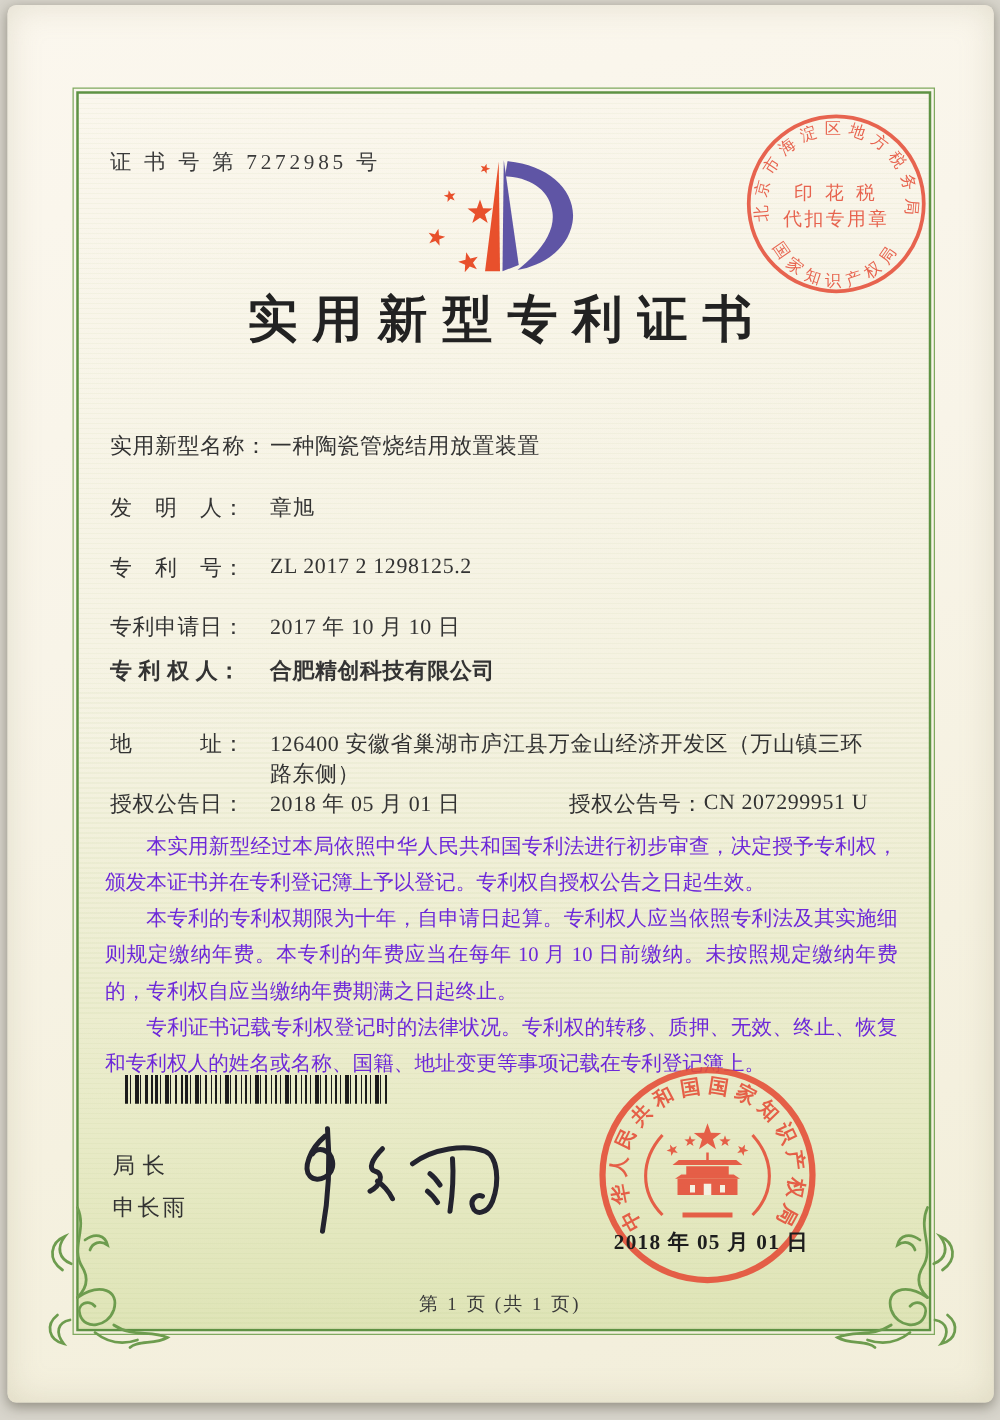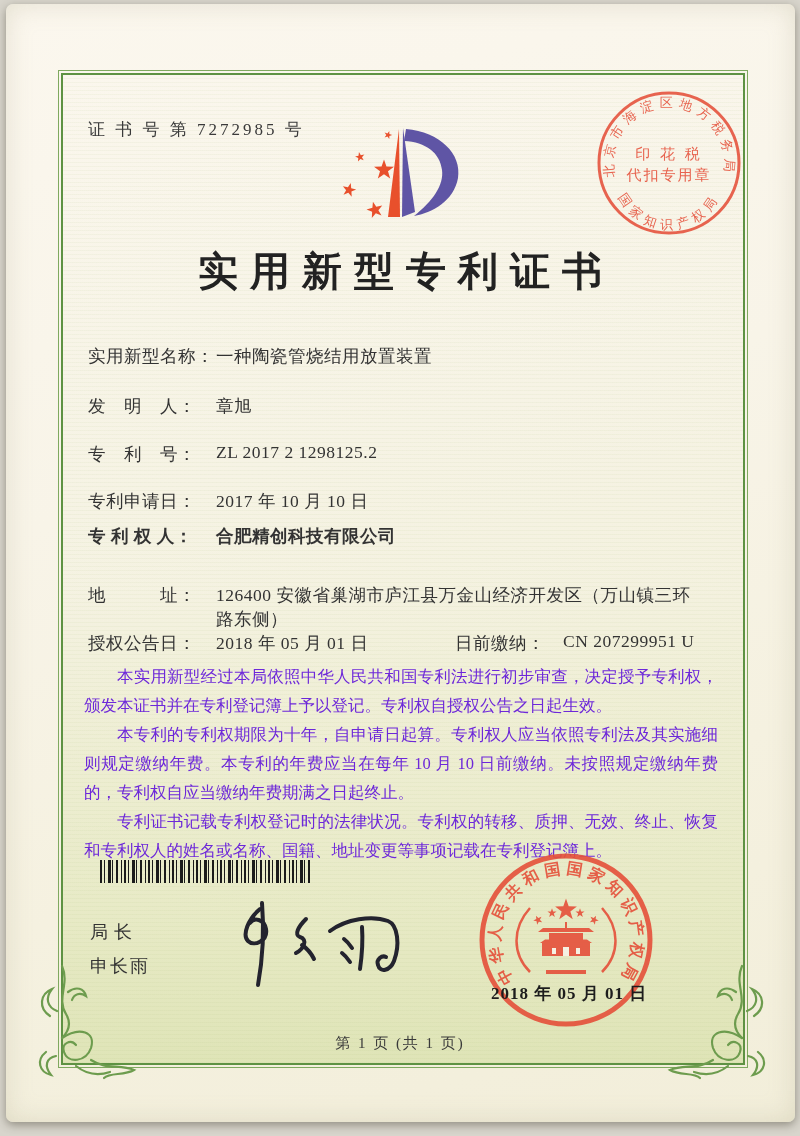--- a/index.html
+++ b/index.html
@@ -22,21 +22,21 @@
   .frame::before{content:"";position:absolute;inset:2px;border:2px solid #5e9243;}
   .guilloche{
     position:absolute;inset:4px;
     background:
       repeating-linear-gradient(0deg, rgba(158,184,108,0.07) 0 1px, rgba(0,0,0,0) 1px 4px),
       linear-gradient(180deg, rgba(226,233,192,0) 0%, rgba(226,233,192,0.12) 52%, rgba(214,225,164,0.42) 84%, rgba(206,219,152,0.55) 100%);
   }
   .abs{position:absolute;}
   .cert-no{left:88px;top:118px;font-size:17px;letter-spacing:3px;color:#3a3a3a;z-index:3;}
   .title{
-    left:0;right:0;top:244px;text-align:center;font-size:40px;font-weight:bold;
+    left:0;right:0;top:228px;text-align:center;font-size:40px;font-weight:bold;
     letter-spacing:12px;color:#222;z-index:3;text-indent:12px;
   }
   .field{position:absolute;left:88px;display:flex;font-size:17.5px;color:#333;z-index:3;letter-spacing:.5px;}
   .field .lbl{width:128px;flex:0 0 128px;}
   .field .val{max-width:486px;}
   .grant-no{position:absolute;left:455px;top:631px;display:flex;font-size:17.5px;color:#333;z-index:3;letter-spacing:.5px;}
   .grant-no .lbl{width:108px;flex:0 0 108px;}
   .body-text{
     position:absolute;left:84px;top:662px;width:634px;z-index:3;
     font-size:16.5px;line-height:29px;color:#6d28d9;text-align:justify;
@@ -154,21 +154,21 @@
   </div>
   <div class="field" style="top:583px;">
     <span class="lbl">地　　　址：</span>
     <span class="val">126400 安徽省巢湖市庐江县万金山经济开发区（万山镇三环路东侧）</span>
   </div>
   <div class="field" style="top:631px;">
     <span class="lbl">授权公告日：</span>
     <span class="val">2018 年 05 月 01 日</span>
   </div>
   <div class="grant-no">
-    <span class="lbl">日前缴纳：</span>
+    <span class="lbl">授权公告号：</span>
     <span class="val">CN 207299951 U</span>
   </div>
 
   <div class="body-text">
     <p>本实用新型经过本局依照中华人民共和国专利法进行初步审查，决定授予专利权，颁发本证书并在专利登记簿上予以登记。专利权自授权公告之日起生效。</p>
     <p>本专利的专利权期限为十年，自申请日起算。专利权人应当依照专利法及其实施细则规定缴纳年费。本专利的年费应当在每年 10 月 10 日前缴纳。未按照规定缴纳年费的，专利权自应当缴纳年费期满之日起终止。</p>
     <p>专利证书记载专利权登记时的法律状况。专利权的转移、质押、无效、终止、恢复和专利权人的姓名或名称、国籍、地址变更等事项记载在专利登记簿上。</p>
   </div>
 
   <div class="barcode"></div>

